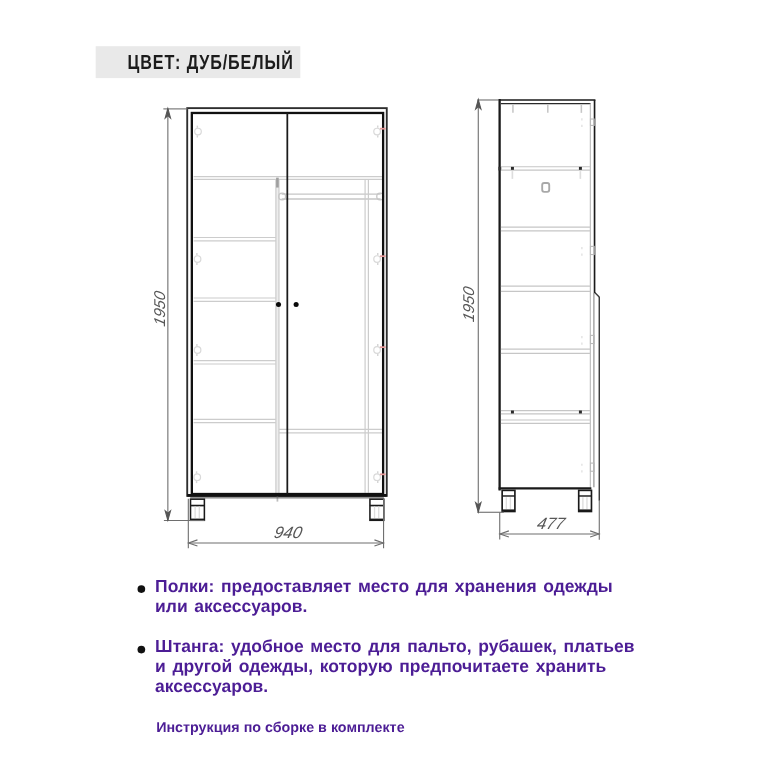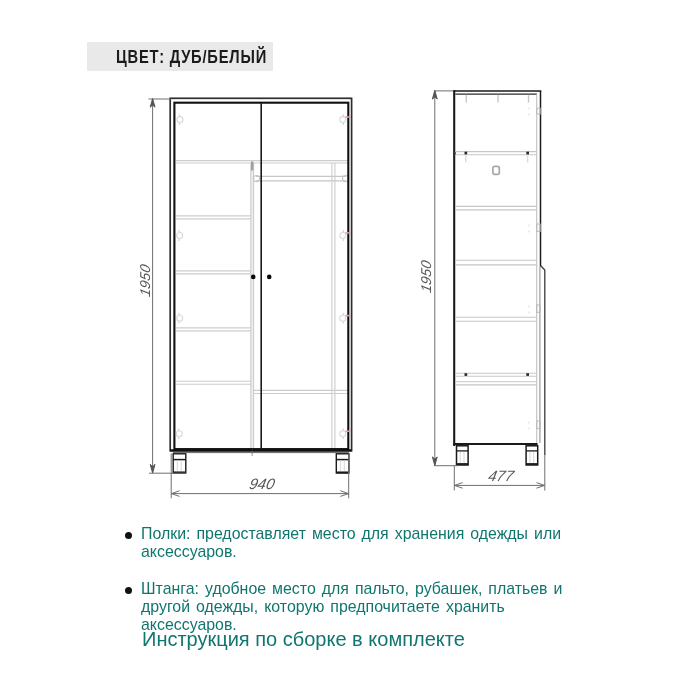--- a/index.html
+++ b/index.html
@@ -2,21 +2,21 @@
 <html><head>
 <meta charset="utf-8">
 <style>
   html,body{margin:0;padding:0;}
   body{width:700px;height:700px;background:#ffffff;position:relative;overflow:hidden;
        font-family:"Liberation Sans", sans-serif;}
   .hdr{position:absolute;left:87px;top:41.5px;width:185.5px;height:29.5px;background:#e9e9e9;}
   .hdrt{position:absolute;left:116px;top:47.8px;font-weight:bold;font-size:18.5px;line-height:18.5px;
         color:#1b1b1b;white-space:nowrap;letter-spacing:1px;transform:scaleX(0.795);transform-origin:0 0;}
   svg{position:absolute;left:0;top:0;}
-  .txt{position:absolute;color:#0f766e;font-size:15.9px;line-height:18px;word-spacing:1.6px;}
+  .txt{position:absolute;color:#4c1d95;font-size:15.9px;line-height:18px;word-spacing:1.6px;font-weight:bold;}
   .dot{position:absolute;width:7px;height:7px;border-radius:50%;background:#111;}
 </style>
 </head>
 <body>
 
 <div class="hdr"></div>
 
 <div class="hdrt">ЦВЕТ: ДУБ/БЕЛЫЙ</div>
 
 <svg width="700" height="700" viewBox="0 0 700 700">
@@ -285,13 +285,13 @@
 </svg>
 
 <div class="dot" style="left:125.2px;top:532px;"></div>
 
 <div class="txt" style="left:141px;top:524.6px;width:440px;">Полки: предоставляет место для хранения одежды или аксессуаров.</div>
 
 <div class="dot" style="left:125.2px;top:587.2px;"></div>
 
 <div class="txt" style="left:141px;top:579.8px;width:440px;">Штанга: удобное место для пальто, рубашек, платьев и другой одежды, которую предпочитаете хранить аксессуаров.</div>
 
-<div class="txt" style="left:142px;top:630px;width:480px;font-size:20px;word-spacing:0;">Инструкция по сборке в комплекте</div>
+<div class="txt" style="left:142px;top:652px;width:480px;font-size:13px;word-spacing:0;">Инструкция по сборке в комплекте</div>
 
 </body></html>

